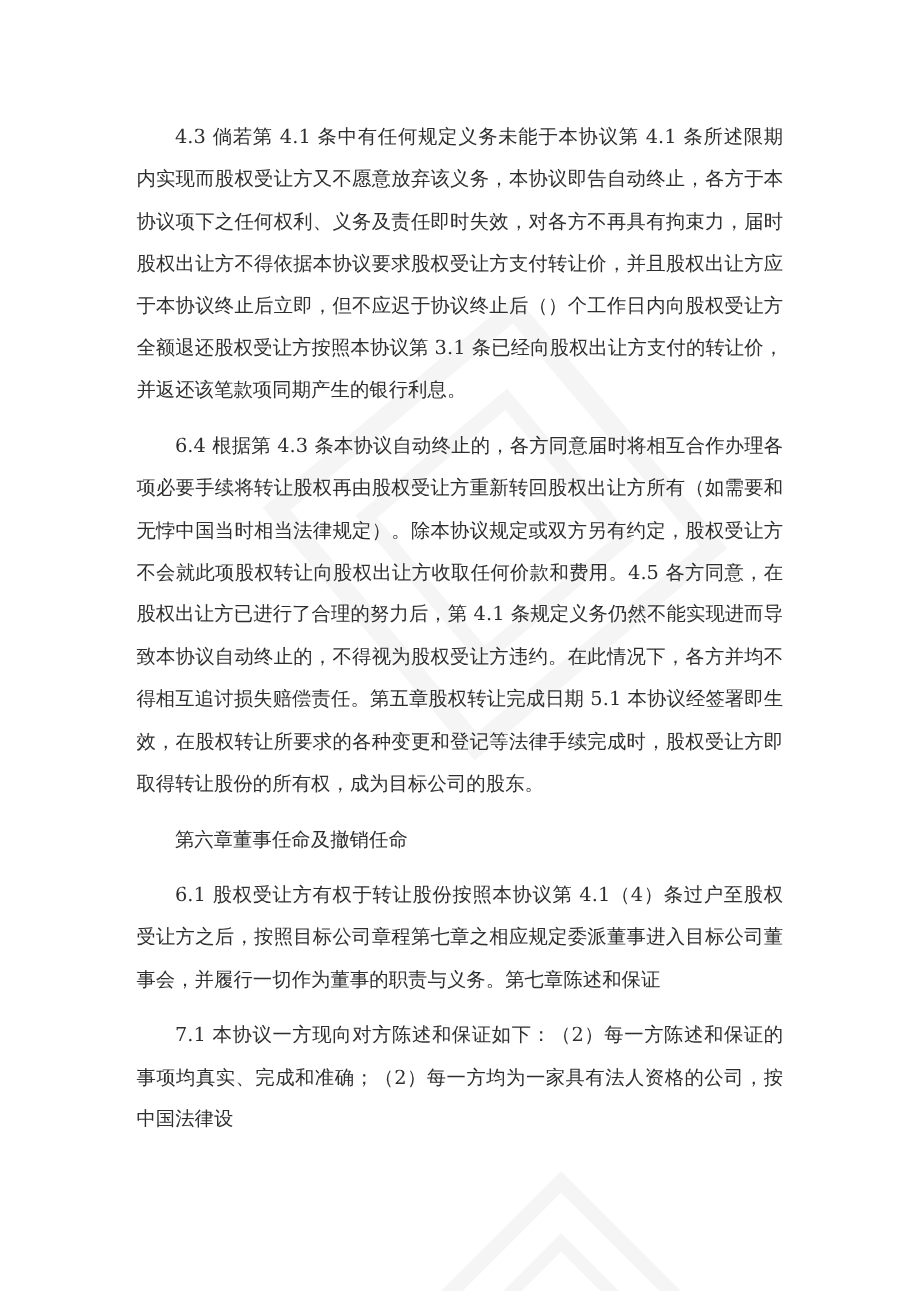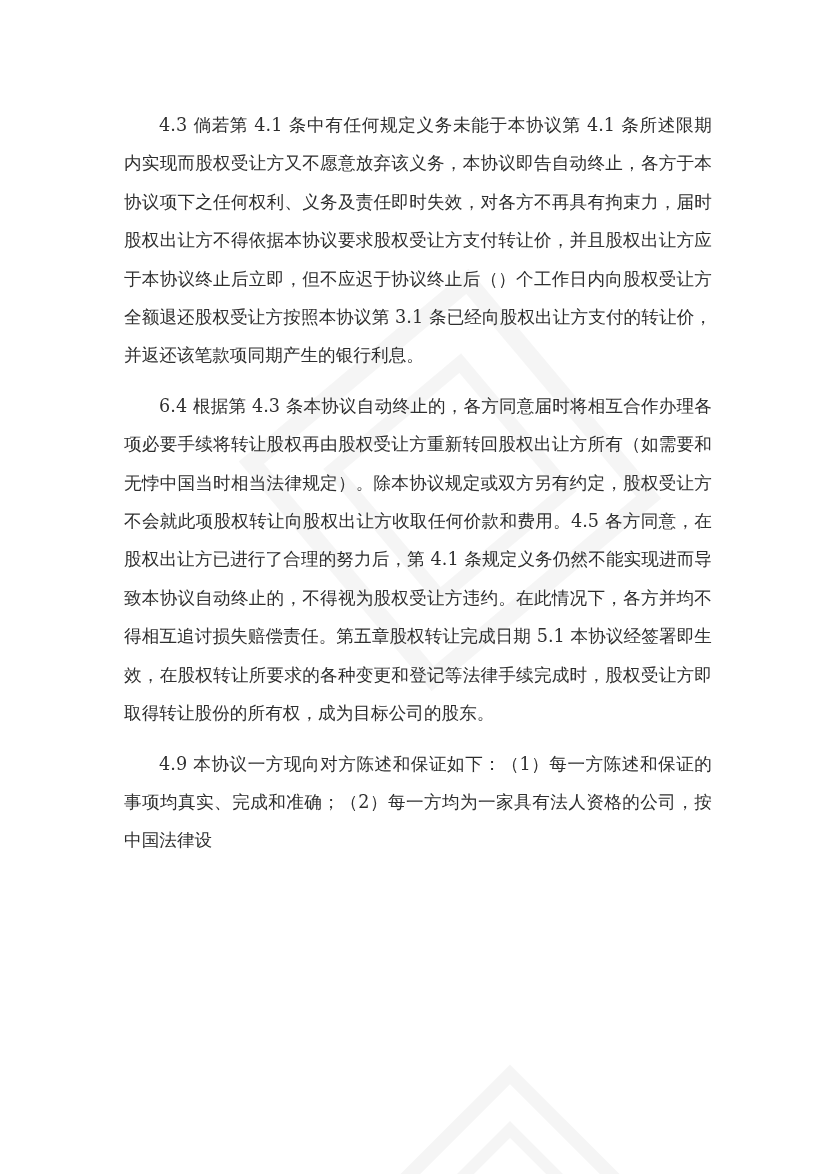--- a/index.html
+++ b/index.html
@@ -66,15 +66,17 @@
     <div class="wm-box" style="left:60px; top:60px; width:180px; height:180px; border-width:14px;"></div>
   </div>
   <div class="watermark" style="left:400px; top:1110px; width:220px; height:220px; transform:rotate(45deg);">
     <div class="wm-box" style="left:0; top:0; width:220px; height:220px; border-width:14px;"></div>
     <div class="wm-box" style="left:40px; top:40px; width:140px; height:140px; border-width:12px;"></div>
   </div>
 
   <div class="content">
     <p class="para">4.3 倘若第 4.1 条中有任何规定义务未能于本协议第 4.1 条所述限期内实现而股权受让方又不愿意放弃该义务，本协议即告自动终止，各方于本协议项下之任何权利、义务及责任即时失效，对各方不再具有拘束力，届时 股权出让方不得依据本协议要求股权受让方支付转让价，并且股权出让方应于本协议终止后立即，但不应迟于协议终止后（）个工作日内向股权受让方全额退还股权受让方按照本协议第 3.1 条已经向股权出让方支付的转让价，并返还该笔款项同期产生的银行利息。</p>
     <p class="para">6.4 根据第 4.3 条本协议自动终止的，各方同意届时将相互合作办理各项必要手续将转让股权再由股权受让方重新转回股权出让方所有（如需要和无悖中国当时相当法律规定）。除本协议规定或双方另有约定，股权受让方不会就此项股权转让向股权出让方收取任何价款和费用。4.5 各方同意，在股权出让方已进行了合理的努力后，第 4.1 条规定义务仍然不能实现进而导致本协议自动终止的，不得视为股权受让方违约。在此情况下，各方并均不得相互追讨损失赔偿责任。第五章股权转让完成日期 5.1 本协议经签署即生效，在股权转让所要求的各种变更和登记等法律手续完成时，股权受让方即取得转让股份的所有权，成为目标公司的股东。</p>
-    <p class="para">4.9 本协议一方现向对方陈述和保证如下：（1）每一方陈述和保证的事项均真实、完成和准确；（2）每一方均为一家具有法人资格的公司，按中国法律设</p>
+    <p class="heading">第六章董事任命及撤销任命</p>
+    <p class="para">6.1 股权受让方有权于转让股份按照本协议第 4.1（4）条过户至股权受让方之后，按照目标公司章程第七章之相应规定委派董事进入目标公司董事会，并履行一切作为董事的职责与义务。第七章陈述和保证</p>
+    <p class="para">7.1 本协议一方现向对方陈述和保证如下：（2）每一方陈述和保证的事项均真实、完成和准确；（2）每一方均为一家具有法人资格的公司，按中国法律设</p>
   </div>
 </div>
 
 </body></html>

